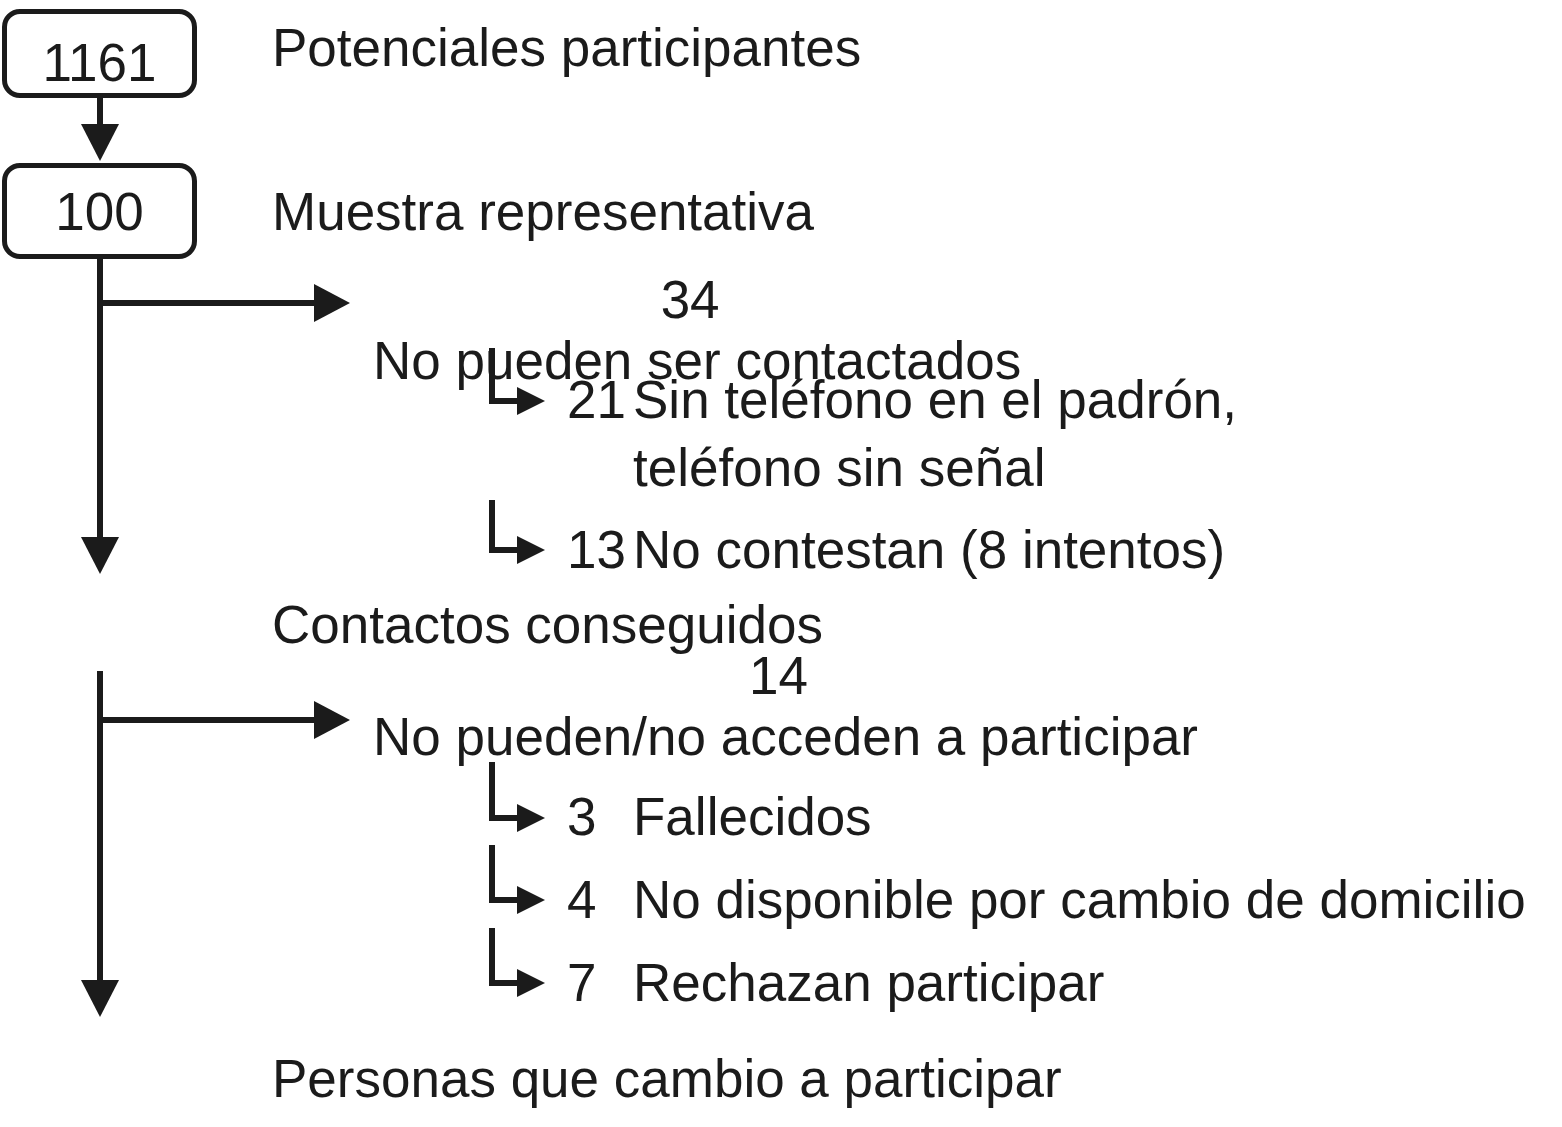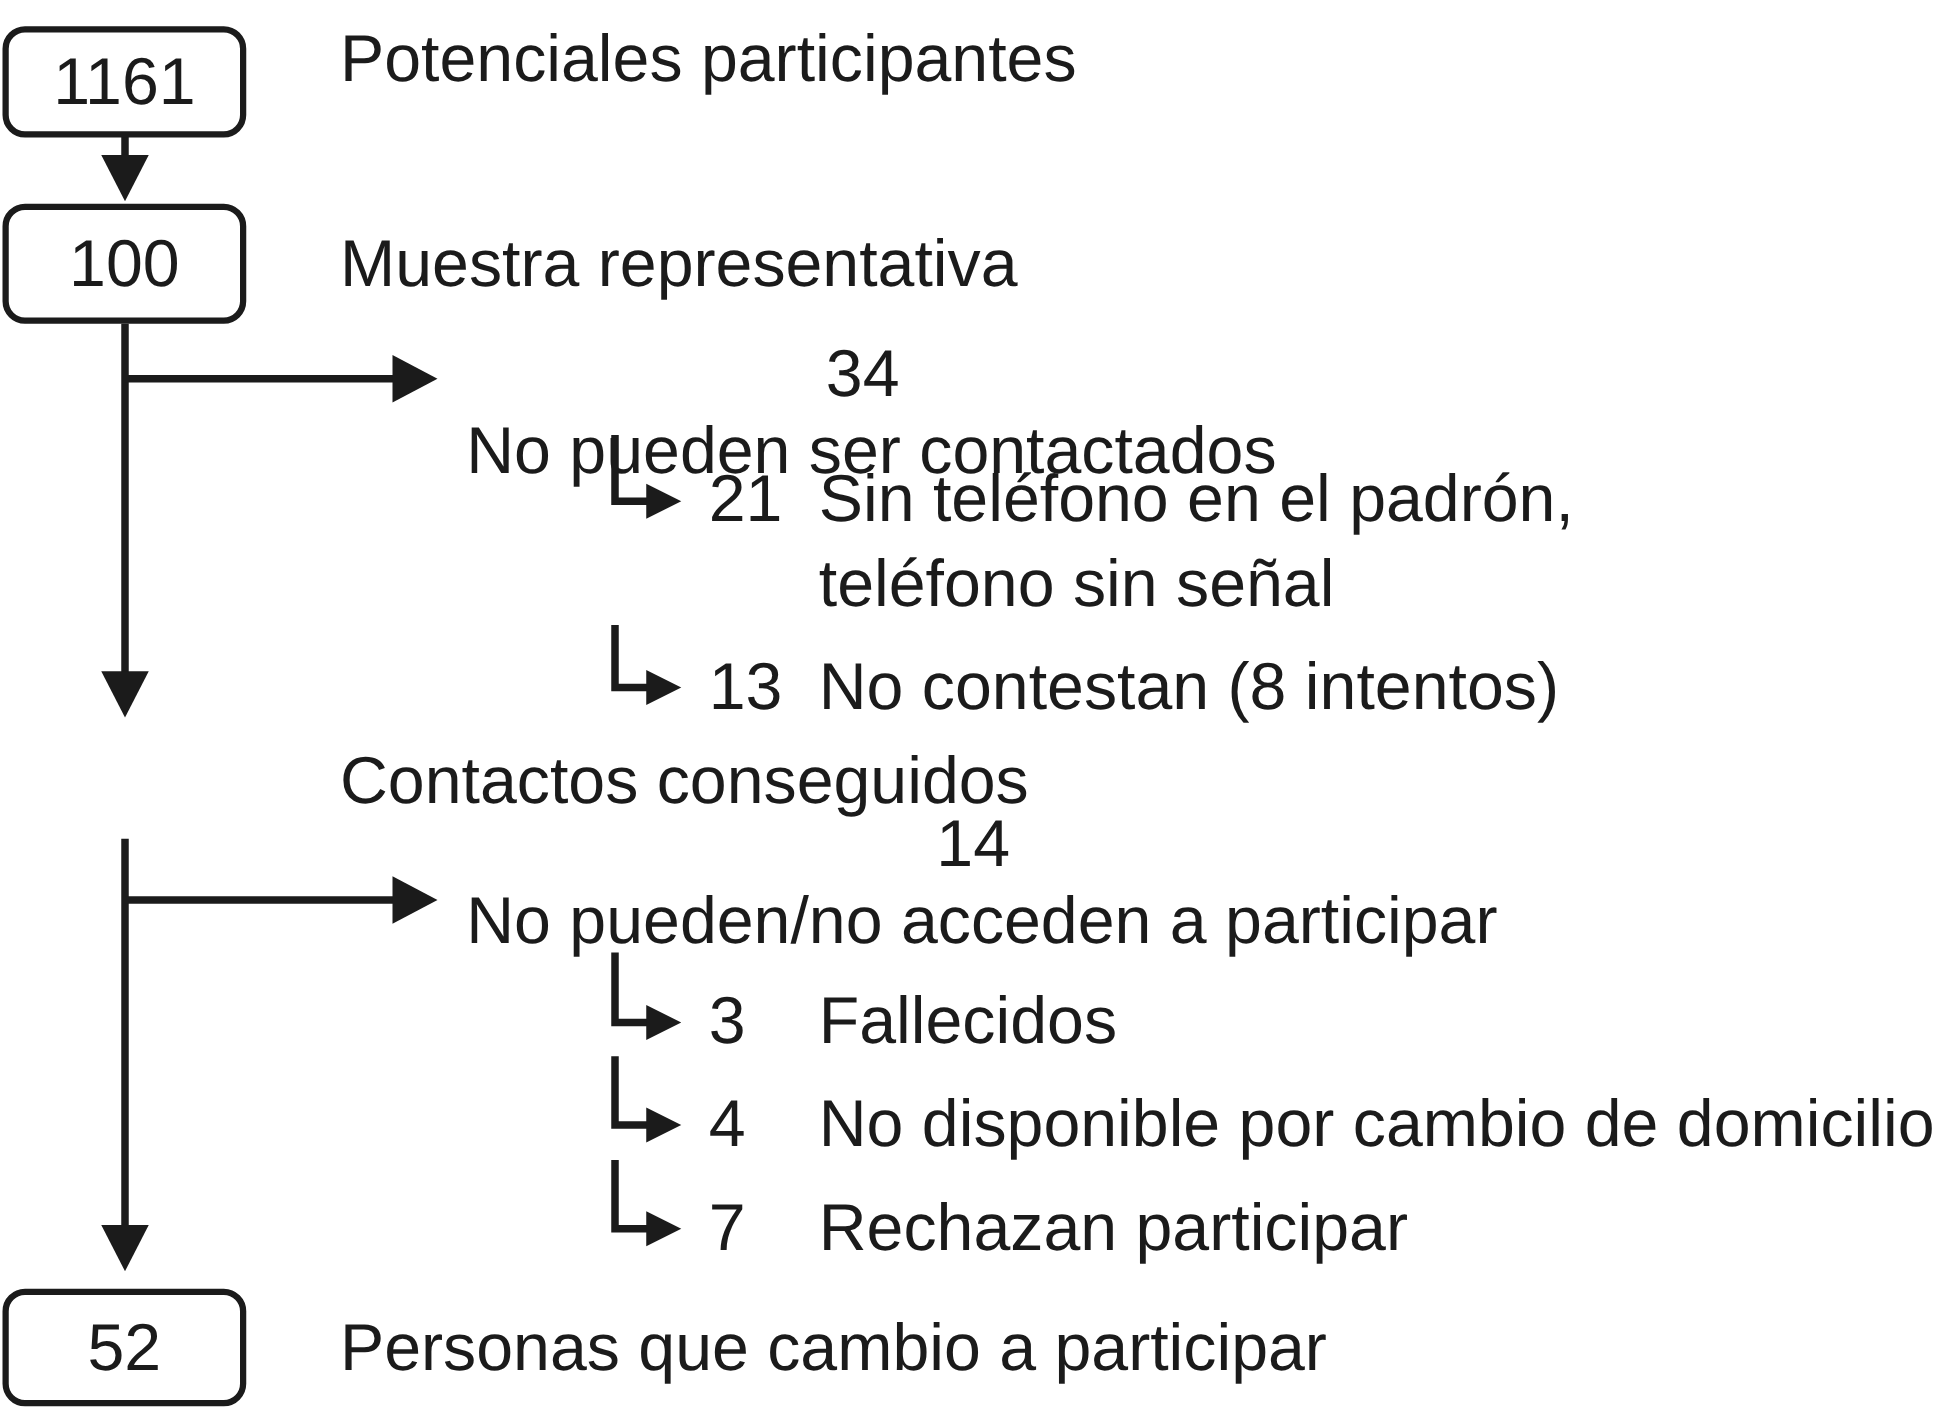--- a/index.html
+++ b/index.html
@@ -60,21 +60,21 @@
     position: absolute;
     left: 567px;
     display: flex;
     font-size: 53px;
     line-height: 68px;
     white-space: nowrap;
   }
   .reason-row .num {
     width: 60px;
     flex: 0 0 60px;
-    margin-right: 28px;
+    margin-right: 6px;
   }
 </style>
 </head>
 <body>
 
 <div class="canvas">
 
   <svg class="connectors" width="1562" height="1127" viewBox="0 0 1562 1127">
     <g fill="none" stroke="#1b1b1b" stroke-width="6">
       <path d="M100 92 V128"></path>
@@ -95,35 +95,32 @@
       <polygon points="350,303 314,284 314,322"></polygon>
       <polygon points="350,720 314,701 314,739"></polygon>
       <polygon points="545,401 517,387 517,415"></polygon>
       <polygon points="545,550 517,536 517,564"></polygon>
       <polygon points="545,818 517,804 517,832"></polygon>
       <polygon points="545,900 517,886 517,914"></polygon>
       <polygon points="545,983 517,969 517,997"></polygon>
     </g>
   </svg>
 
-  <div class="count-box" style="top:21px;height:89px;">
+  <div class="count-box" style="top:9px;height:89px;align-items:flex-end;">
     <span>1161</span>
   </div>
   <div class="node-label" style="top:3px;height:89px;">Potenciales participantes</div>
 
   <div class="count-box" style="top:163px;height:96px;">
     <span>100</span>
   </div>
   <div class="node-label" style="top:163px;height:96px;">Muestra representativa</div>
 
   <div class="node-label" style="top:578px;height:93px;">Contactos conseguidos</div>
 
-  <div class="count-box" style="top:1031px;height:94px;">
-    <span>52</span>
-  </div>
   <div class="node-label" style="top:1031px;height:94px;">Personas que cambio a participar</div>
 
   <div class="excl-row" style="top:269px;">
     <span class="num">34</span>
     <span>No pueden ser contactados</span>
   </div>
 
   <div class="reason-row" style="top:366px;">
     <span class="num">21</span>
     <span class="lbl">

